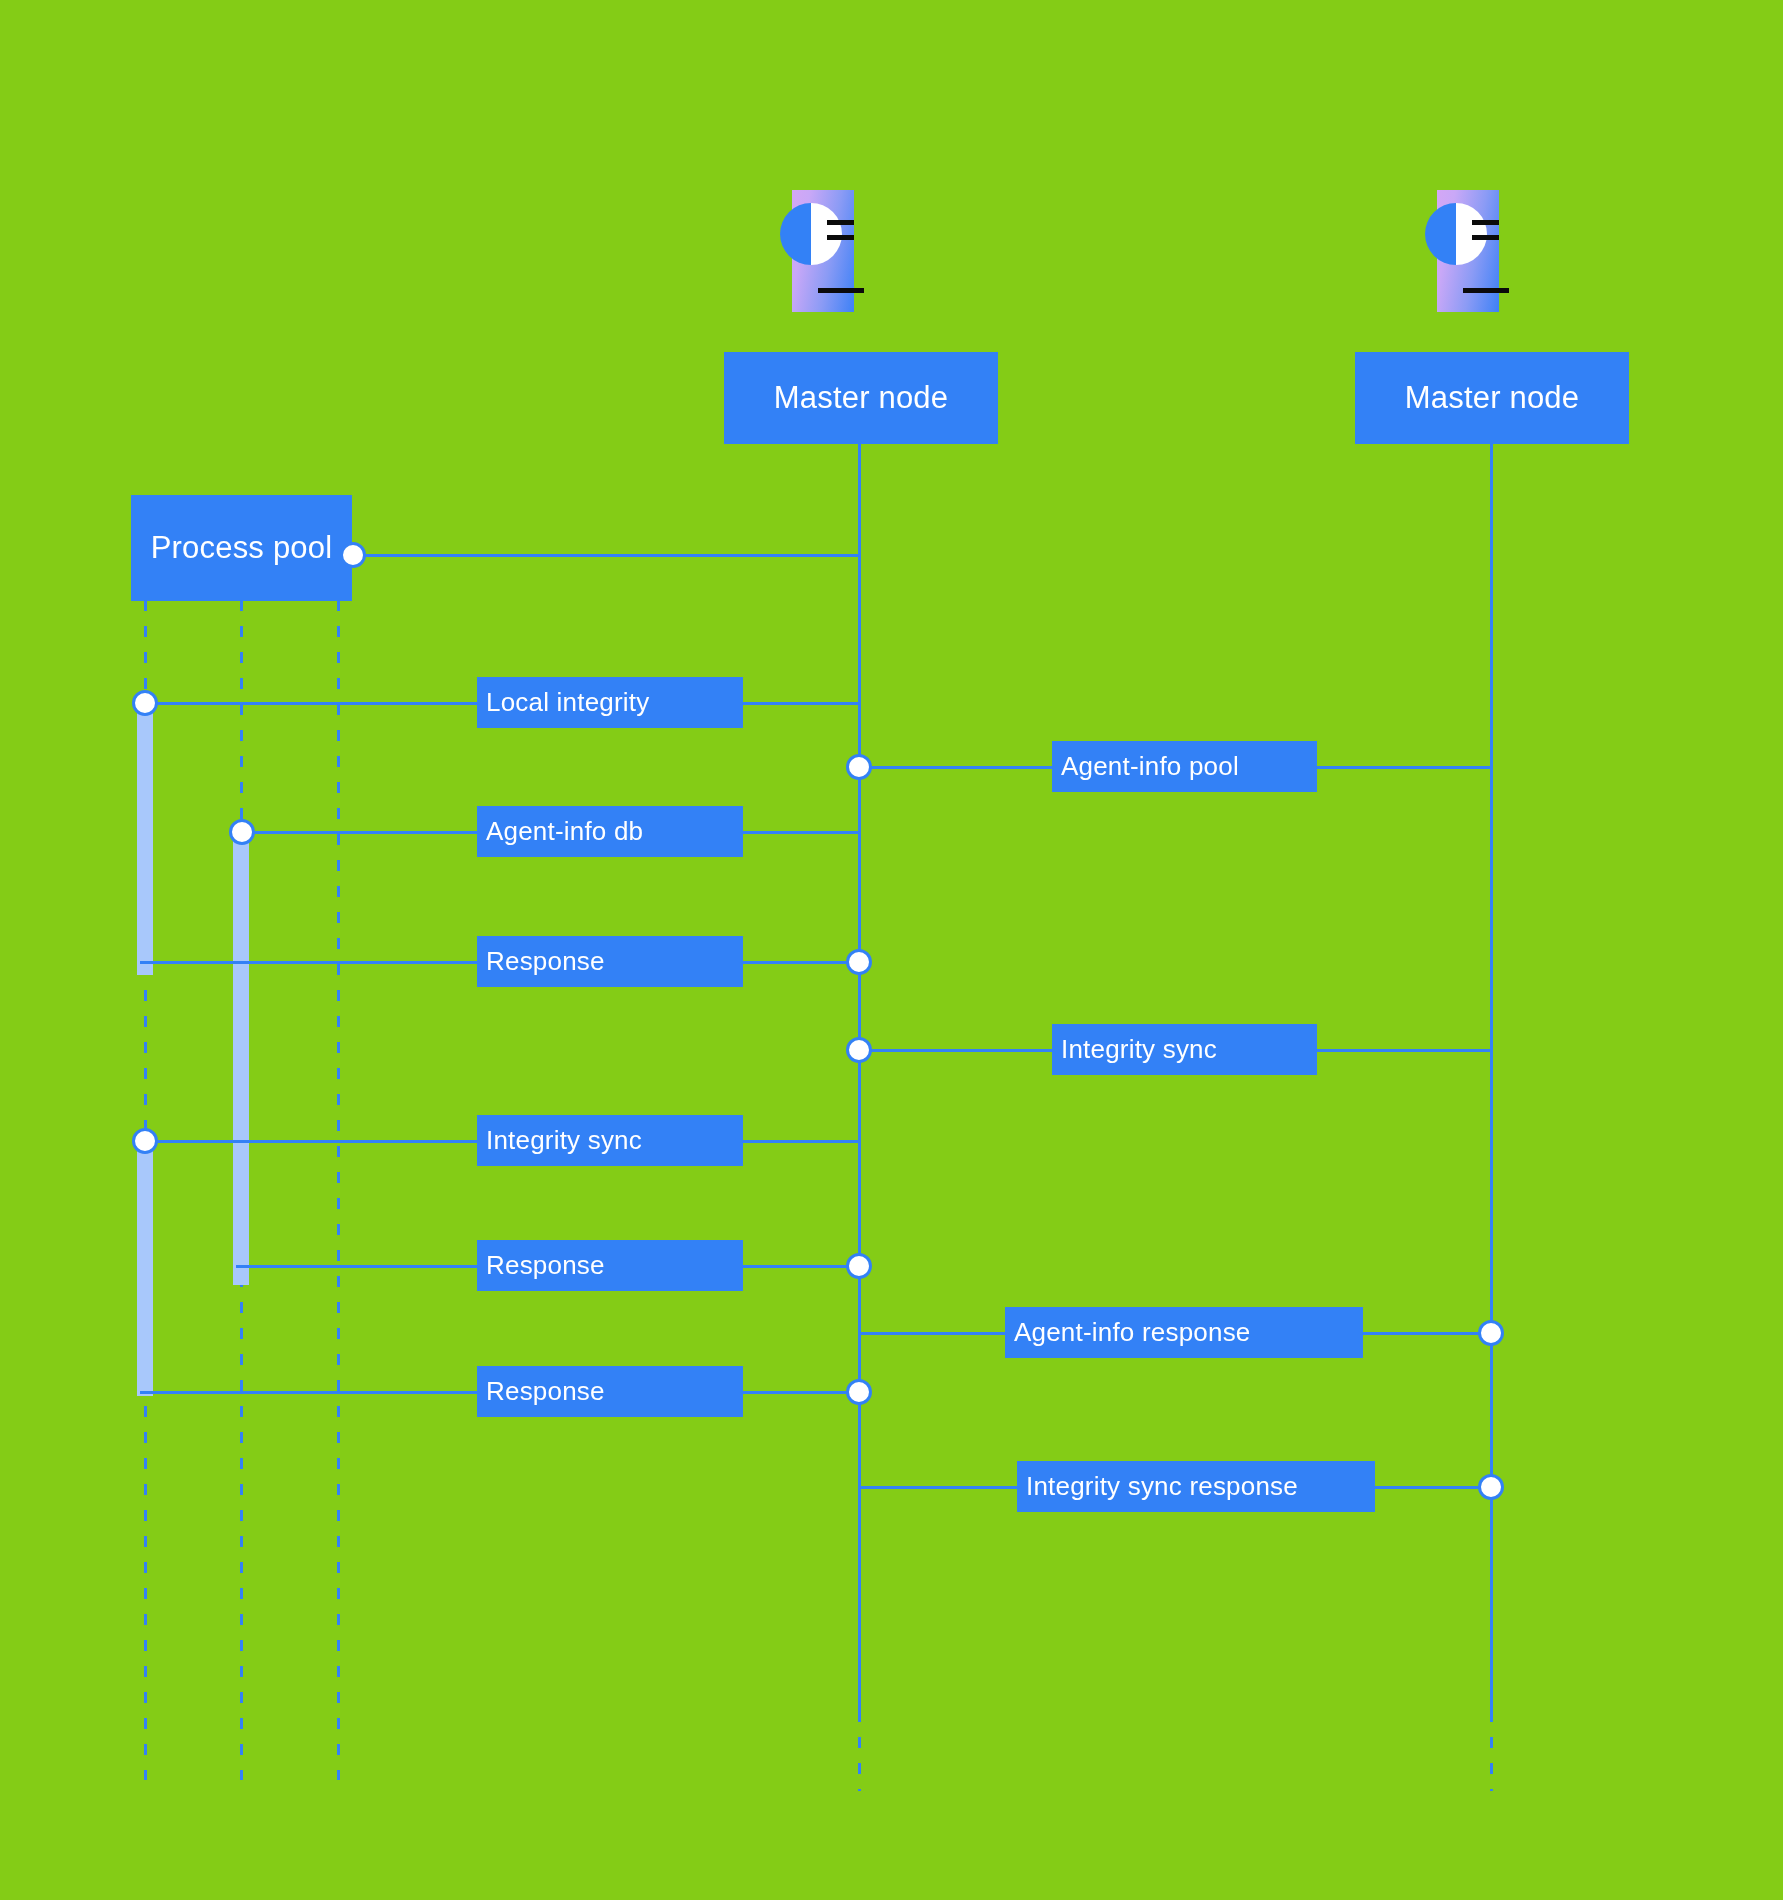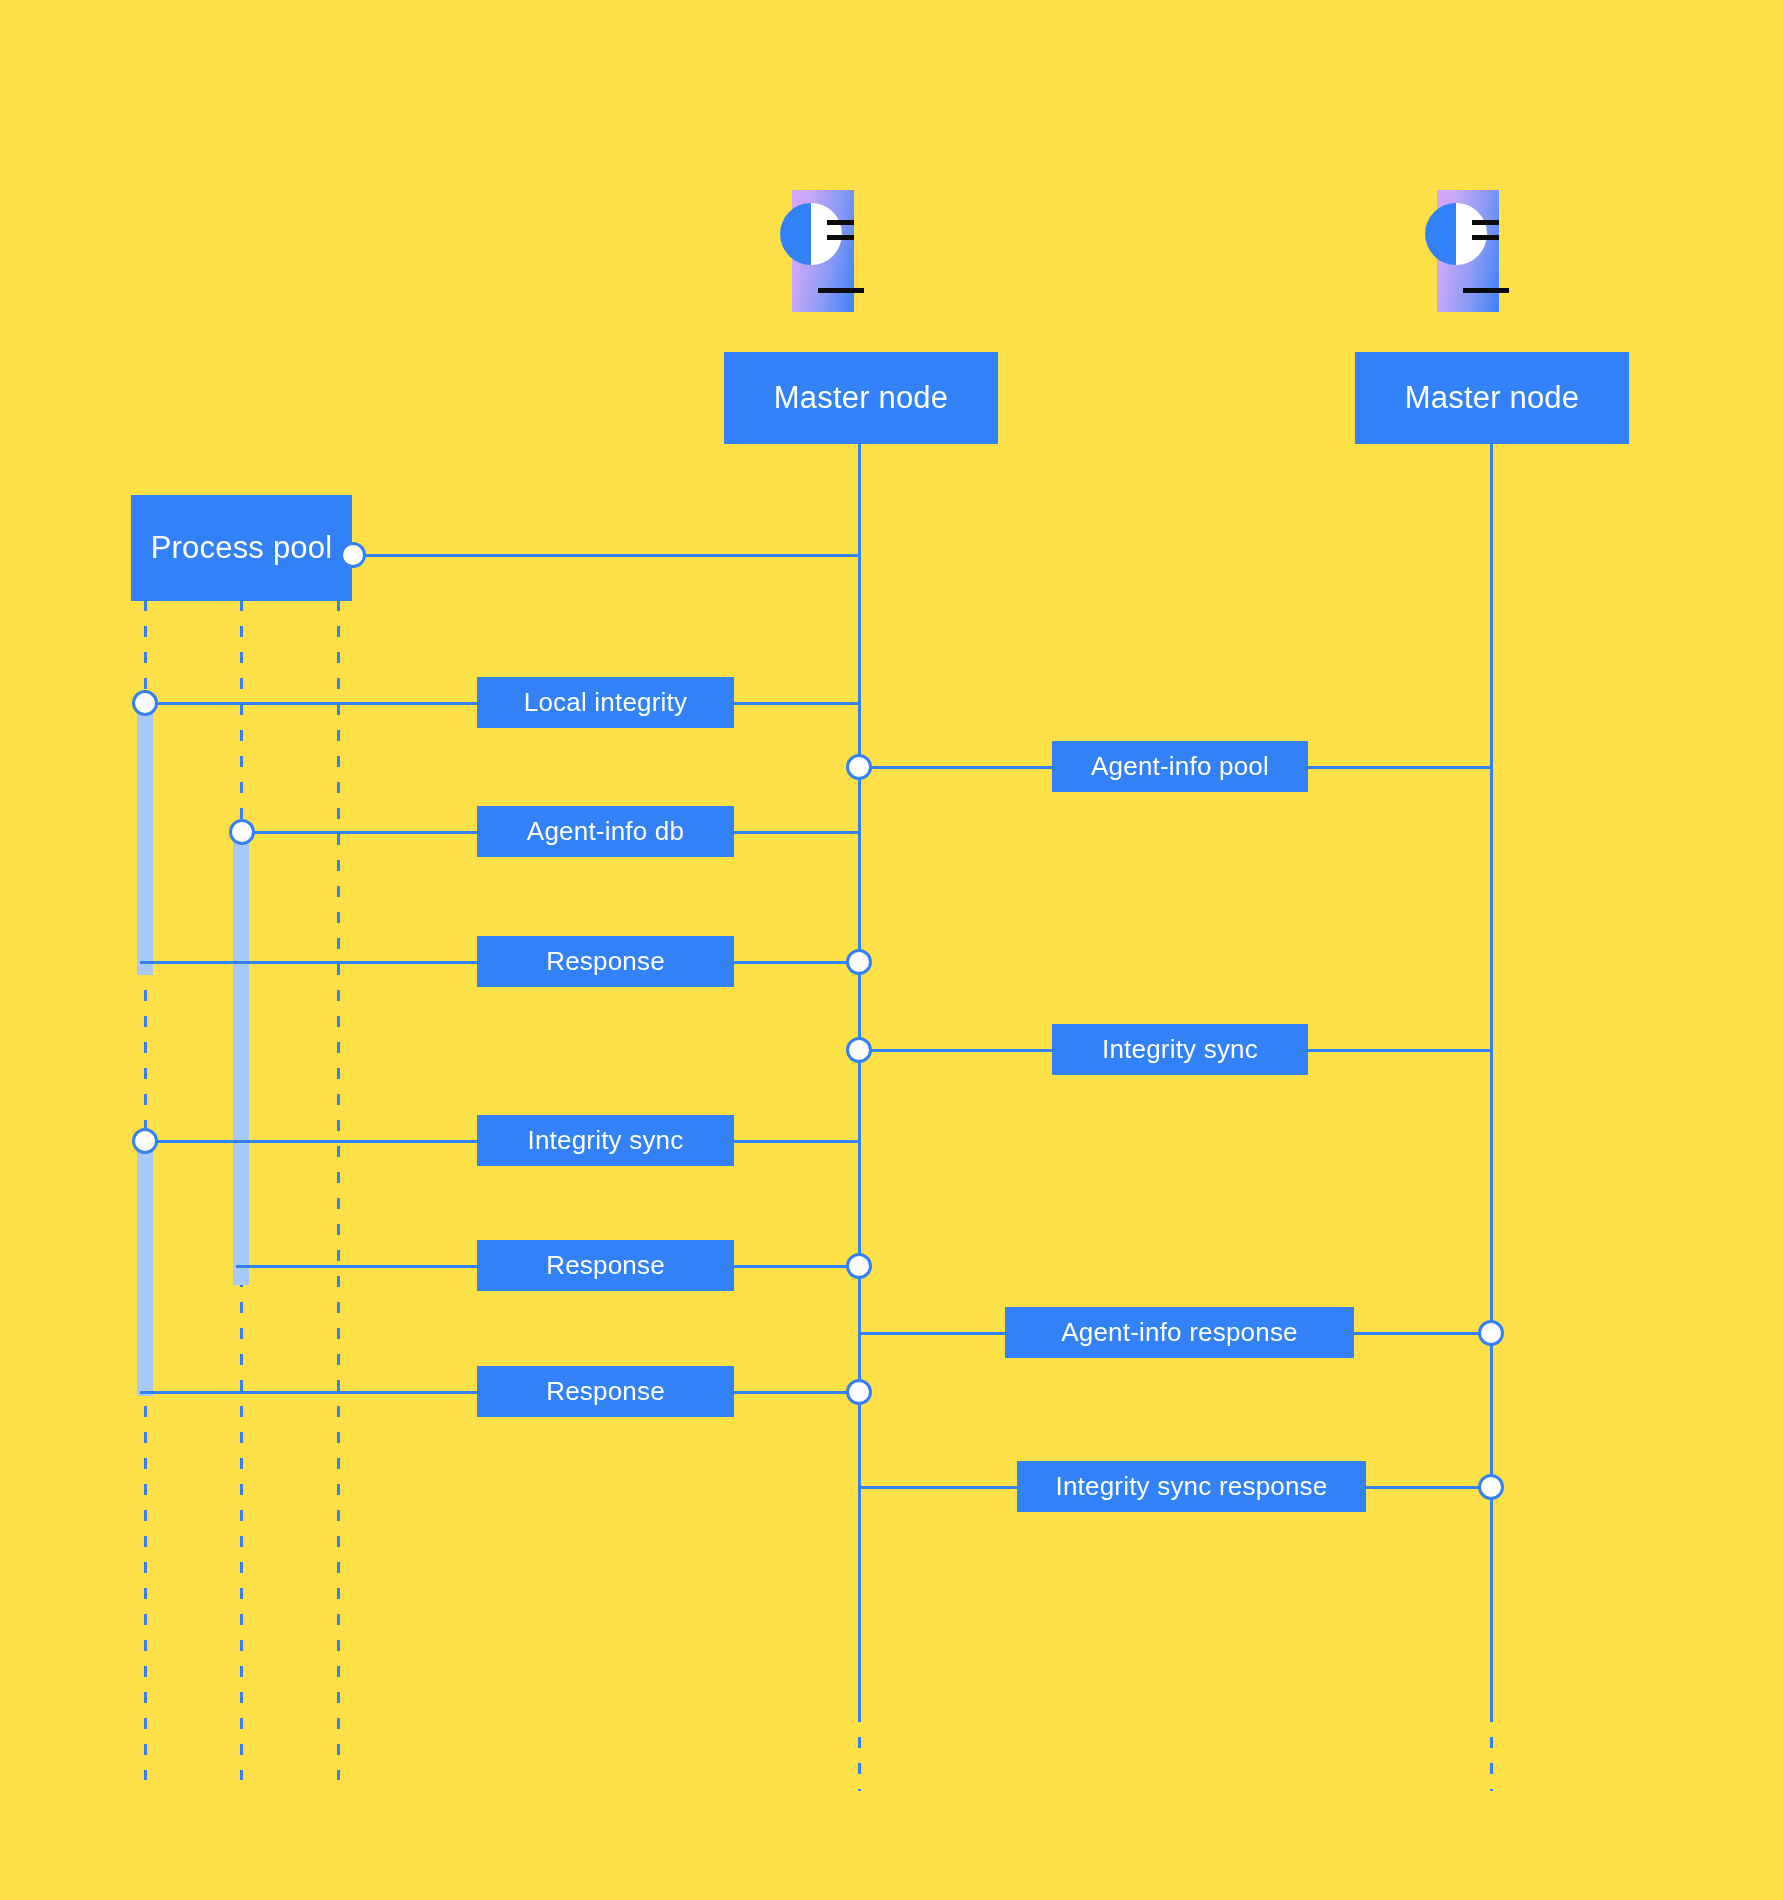--- a/index.html
+++ b/index.html
@@ -7,21 +7,21 @@
     padding: 0;
     background: #ffffff;
   }
   body {
     font-family: "Liberation Sans", sans-serif;
   }
   #canvas {
     position: relative;
     width: 1783px;
     height: 1900px;
-    background: #fde047;
+    background: #84cc16;
     overflow: hidden;
   }
   .node-icon {
     position: absolute;
     width: 74px;
     height: 122px;
   }
   .node-icon .sheet {
     position: absolute;
     left: 12px;
@@ -86,25 +86,26 @@
     height: 3px;
     background: #3381f6;
   }
 
   .msg-box {
     position: absolute;
     background: #3381f6;
     color: #ffffff;
     display: flex;
     align-items: center;
-    justify-content: center;
+    justify-content: flex-start;
     font-size: 26px;
     font-weight: 400;
     letter-spacing: 0.2px;
     white-space: nowrap;
+    padding-left: 9px;
   }
 
   .node-dot {
     position: absolute;
     width: 26px;
     height: 26px;
     border-radius: 50%;
     background: #ffffff;
     border: 3px solid #3381f6;
     box-sizing: border-box;

